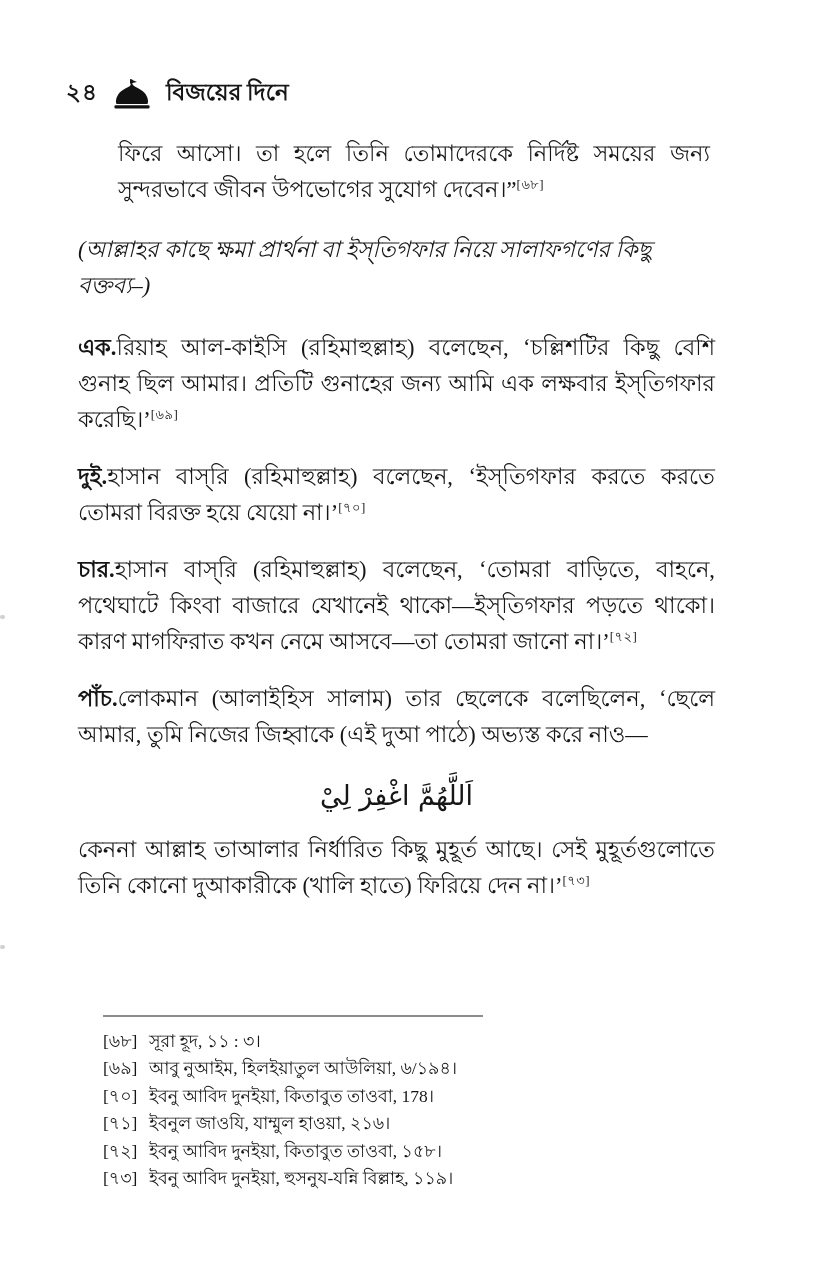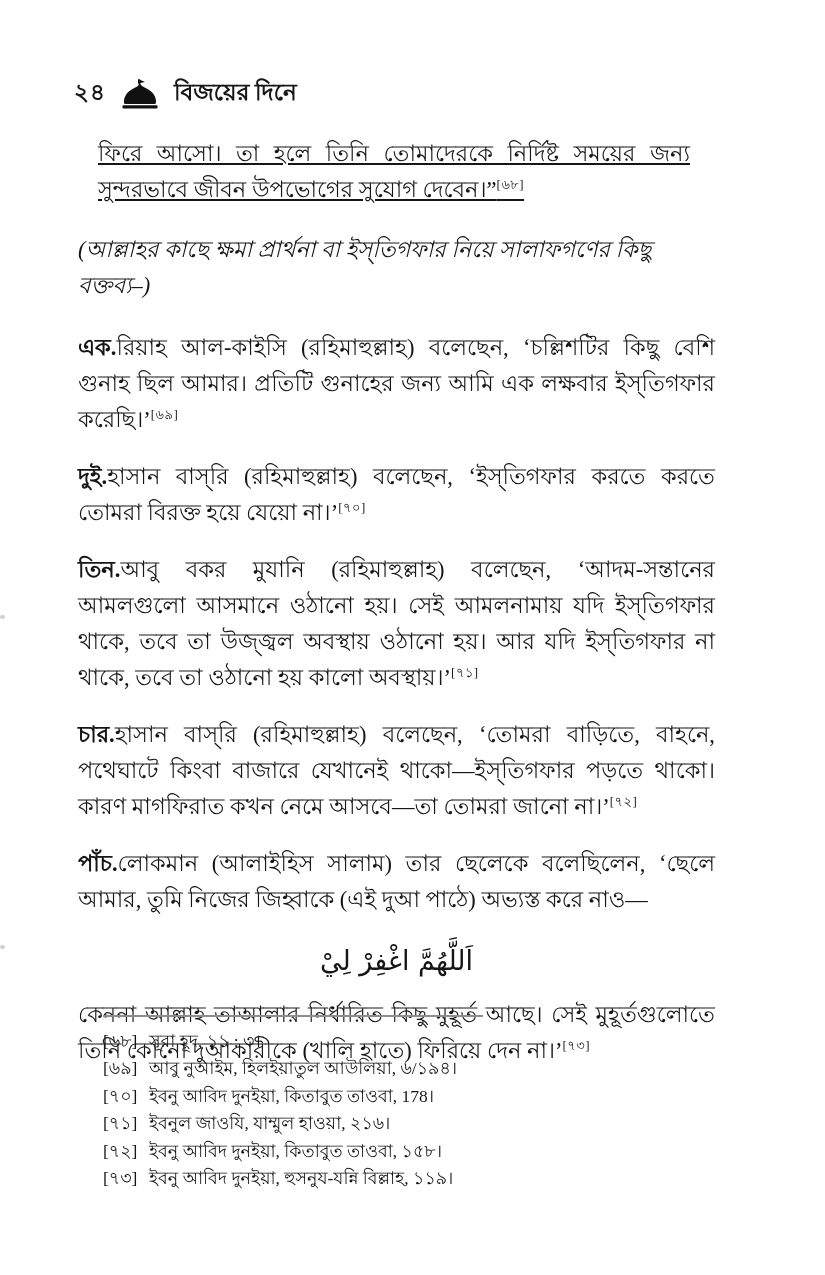--- a/index.html
+++ b/index.html
@@ -10,40 +10,39 @@
     color: #161616;
     position: relative;
     overflow: hidden;
   }
   .page {
     position: absolute; inset: 0;
     background: #ffffff;
   }
   
   .header {
-    position: absolute; top: 74px; left: 74px;
+    position: absolute; top: 74px; left: 66px;
     display: flex; align-items: center; gap: 15px;
     font-size: 23px; font-weight: bold;
   }
   .page-num { letter-spacing: 1px; }
   .dome-icon { width: 38px; height: 32px; display: inline-block; }
   .dome-icon svg { display: block; }
   
   .body-col {
     position: absolute; top: 136px; left: 78px; width: 637px;
   }
   p {
     margin: 0 0 21px 0;
     font-size: 22.5px; line-height: 36px;
     text-align: justify;
   }
   .quote-block {
-    margin-left: 20px; width: 592px;
+    margin-left: 40px; width: 592px;
     margin-bottom: 24px;
-    text-decoration: underline;
   }
   .intro-line { text-align: left; margin-bottom: 26px; font-style: italic; }
   .lead { font-weight: bold; }
   sup.fn-ref {
     font-size: 13px; line-height: 0; vertical-align: super;
     letter-spacing: 0.5px;
   }
   .arabic-line {
     text-align: center;
     font-family: "DejaVu Sans", sans-serif;
@@ -96,21 +95,20 @@
   <div class="body-col">
 
     <p class="quote-block"><span>ফিরে আসো। তা হলে তিনি তোমাদেরকে নির্দিষ্ট সময়ের জন্য সুন্দরভাবে জীবন উপভোগের সুযোগ দেবেন।”</span><sup class="fn-ref">[৬৮]</sup></p>
 
     <p class="intro-line">(আল্লাহর কাছে ক্ষমা প্রার্থনা বা ইস্‌তিগফার নিয়ে সালাফগণের কিছু বক্তব্য–)</p>
 
     <p class="item"><span class="lead">এক.</span><span>রিয়াহ আল-কাইসি (রহিমাহুল্লাহ) বলেছেন, ‘চল্লিশটির কিছু বেশি গুনাহ ছিল আমার। প্রতিটি গুনাহের জন্য আমি এক লক্ষবার ইস্‌তিগফার করেছি।’</span><sup class="fn-ref">[৬৯]</sup></p>
 
     <p class="item"><span class="lead">দুই.</span><span>হাসান বাস্‌রি (রহিমাহুল্লাহ) বলেছেন, ‘ইস্‌তিগফার করতে করতে তোমরা বিরক্ত হয়ে যেয়ো না।’</span><sup class="fn-ref">[৭০]</sup></p>
 
-    <p class="item"><span class="lead">তিন.</span><span>আবু বকর মুযানি (রহিমাহুল্লাহ) বলেছেন, ‘আদম-সন্তানের আমলগুলো আসমানে ওঠানো হয়। সেই আমলনামায় যদি ইস্‌তিগফার থাকে, তবে তা উজ্জ্বল অবস্থায় ওঠানো হয়। আর যদি ইস্‌তিগফার না থাকে, তবে তা ওঠানো হয় কালো অবস্থায়।’</span><sup class="fn-ref">[৭১]</sup></p>
 
     <p class="item"><span class="lead">চার.</span><span>হাসান বাস্‌রি (রহিমাহুল্লাহ) বলেছেন, ‘তোমরা বাড়িতে, বাহনে, পথেঘাটে কিংবা বাজারে যেখানেই থাকো—ইস্‌তিগফার পড়তে থাকো। কারণ মাগফিরাত কখন নেমে আসবে—তা তোমরা জানো না।’</span><sup class="fn-ref">[৭২]</sup></p>
 
     <p class="item"><span class="lead">পাঁচ.</span><span>লোকমান (আলাইহিস সালাম) তার ছেলেকে বলেছিলেন, ‘ছেলে আমার, তুমি নিজের জিহ্বাকে (এই দুআ পাঠে) অভ্যস্ত করে নাও—</span><sup class="fn-ref"></sup></p>
 
     <p class="arabic-line">اَللَّهُمَّ اغْفِرْ لِيْ</p>
 
 
     <p class="closing"><span>কেননা আল্লাহ তাআলার নির্ধারিত কিছু মুহূর্ত আছে। সেই মুহূর্তগুলোতে তিনি কোনো দুআকারীকে (খালি হাতে) ফিরিয়ে দেন না।’</span><sup class="fn-ref">[৭৩]</sup></p>
 

